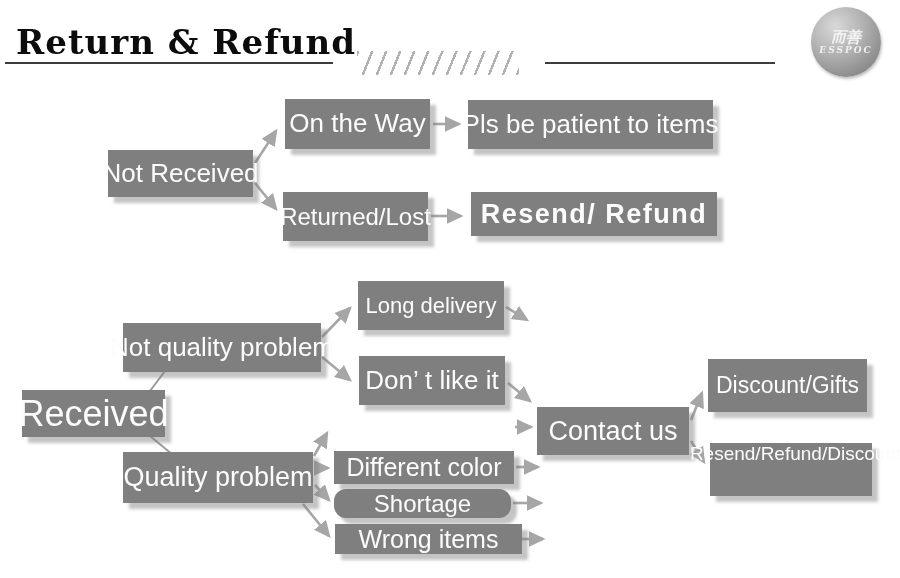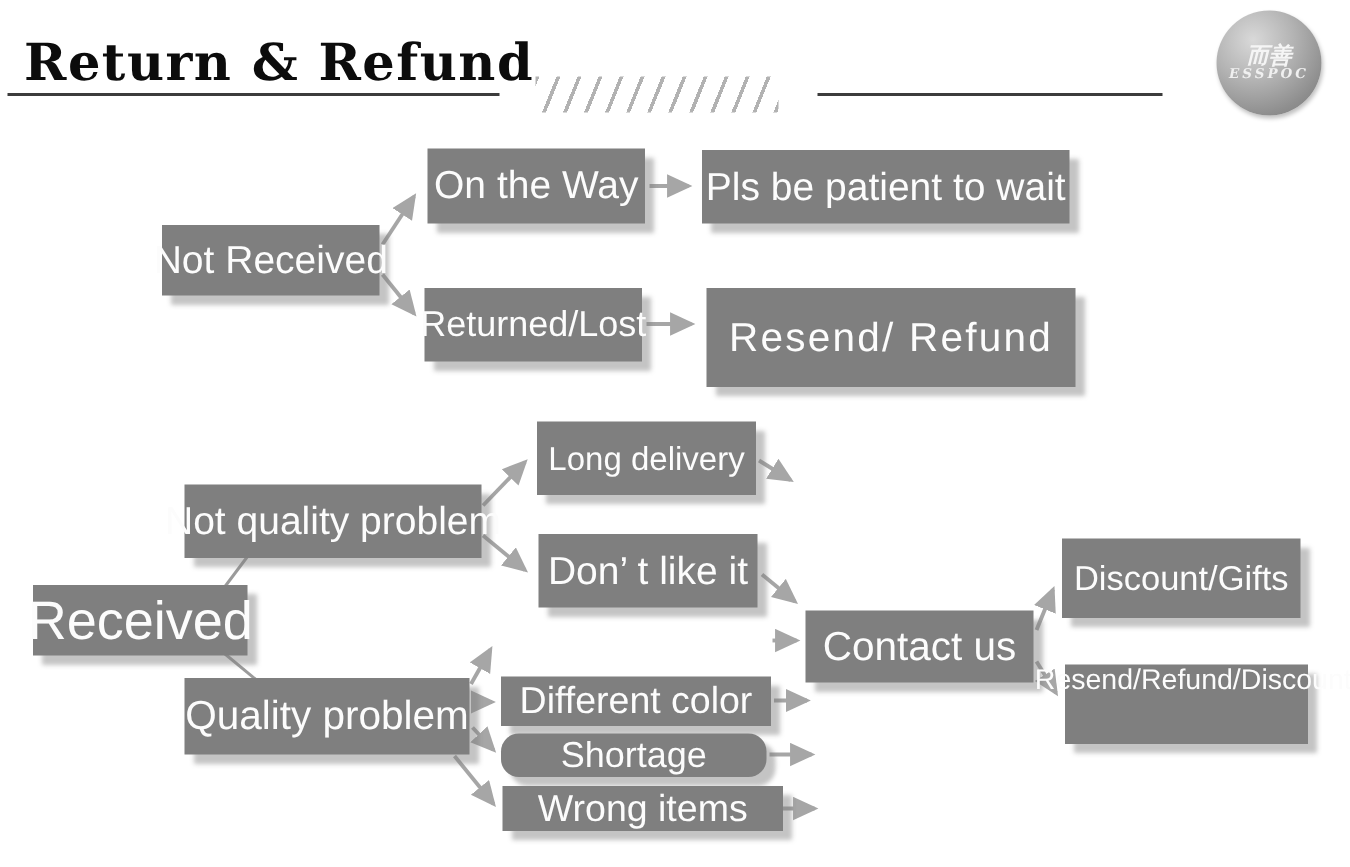--- a/index.html
+++ b/index.html
@@ -58,21 +58,21 @@
     display:flex;align-items:center;justify-content:center;
     text-align:center;
     box-shadow:6px 6px 3px rgba(125,125,125,0.45);
     line-height:1.05;
     white-space:nowrap;
   }
   .n-not-received   {left:108px;top:150px;width:145px;height:47px;font-size:26px;}
   .n-on-the-way     {left:285px;top:99px; width:145px;height:50px;font-size:26px;}
   .n-pls-wait       {left:468px;top:100px;width:245px;height:49px;font-size:26px;}
   .n-returned-lost  {left:283px;top:192px;width:145px;height:49px;font-size:24px;}
-  .n-resend-refund  {left:471px;top:192px;width:246px;height:66px;font-size:27px;letter-spacing:1.5px;}
+  .n-resend-refund  {left:471px;top:192px;width:246px;height:44px;font-size:27px;letter-spacing:1.5px;font-weight:bold;}
   .n-not-quality    {left:123px;top:323px;width:198px;height:49px;font-size:26px;}
   .n-received       {left:22px; top:390px;width:143px;height:47px;font-size:36px;}
   .n-long-delivery  {left:358px;top:281px;width:146px;height:49px;font-size:22px;}
   .n-dont-like      {left:359px;top:356px;width:146px;height:49px;font-size:26px;}
   .n-broken         {left:333px;top:410px;width:180px;height:32px;font-size:23px;}
   .n-diff-color     {left:334px;top:451px;width:180px;height:33px;font-size:25px;}
   .n-shortage       {left:334px;top:489px;width:177px;height:29px;font-size:24px;border-radius:12px;}
   .n-wrong-items    {left:335px;top:524px;width:187px;height:30px;font-size:25px;}
   .n-quality        {left:123px;top:452px;width:190px;height:51px;font-size:27px;}
   .n-contact-us     {left:537px;top:407px;width:152px;height:48px;font-size:27px;}
@@ -126,21 +126,21 @@
       <line x1="691" y1="441" x2="704" y2="462" marker-end="url(#ah)"></line>
     </g>
     <g stroke="#9b9b9b" stroke-width="2" fill="none">
       <line x1="150" y1="391" x2="165" y2="371"></line>
       <line x1="150" y1="436" x2="173" y2="455"></line>
     </g>
   </svg>
 
   <div class="node n-not-received">Not Received</div>
   <div class="node n-on-the-way">On the Way</div>
-  <div class="node n-pls-wait">Pls be patient to wait</div>
+  <div class="node n-pls-wait">Pls be patient to items</div>
   <div class="node n-returned-lost">Returned/Lost</div>
   <div class="node n-resend-refund">Resend/ Refund</div>
   <div class="node n-not-quality">Not quality problem</div>
   <div class="node n-received">Received</div>
   <div class="node n-long-delivery">Long delivery</div>
   <div class="node n-dont-like">Don’ t like it</div>
   <div class="node n-diff-color">Different color</div>
   <div class="node n-shortage">Shortage</div>
   <div class="node n-wrong-items">Wrong items</div>
   <div class="node n-quality">Quality problem</div>

